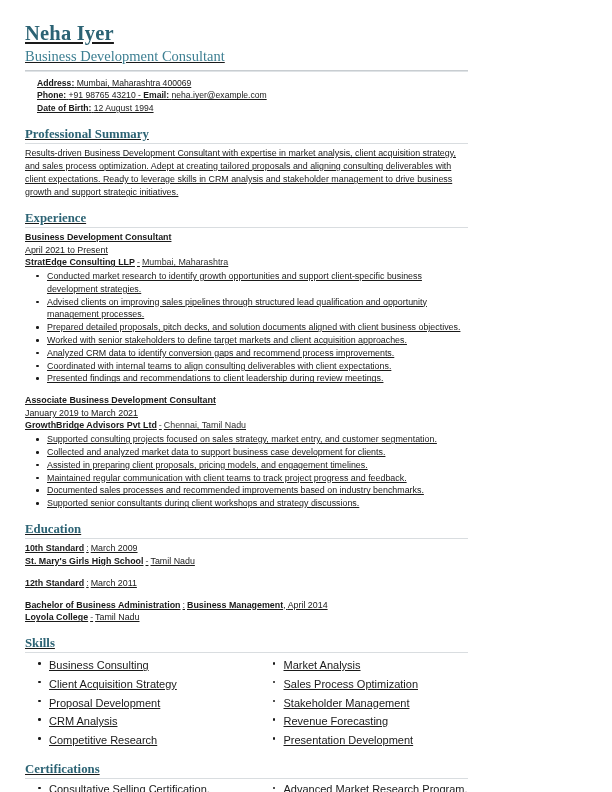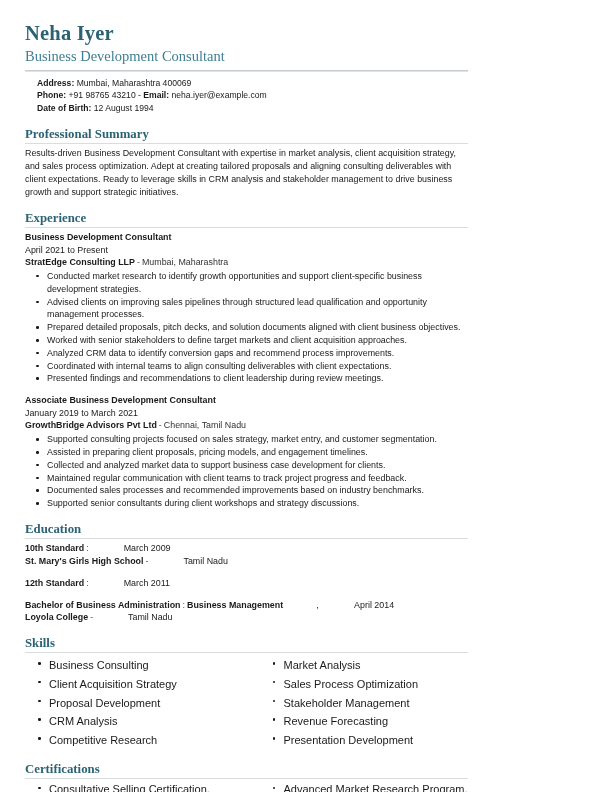--- a/index.html
+++ b/index.html
@@ -10,20 +10,21 @@
   .page {
     width: 493px;
     height: 792px;
     background: #ffffff;
     position: relative;
     box-sizing: border-box;
     padding: 22px 25px 10px 25px;
     font-family: "Liberation Sans", sans-serif;
     color: #1a1a1a;
     overflow: hidden;
+    text-decoration: underline;
   }
 
   
   .name {
     font-family: "Liberation Serif", serif;
     font-size: 20.5px;
     font-weight: bold;
     color: #2c6374;
     letter-spacing: 0.2px;
     line-height: 1.15;
@@ -123,21 +124,21 @@
   }
 
   
   .edu { margin-bottom: 9px; }
   .edu:last-child { margin-bottom: 0; }
   .edu-line1, .edu-line2 {
     font-size: 8.9px;
     line-height: 1.44;
   }
   .edu b { font-weight: bold; }
-  .edu .thin { font-weight: normal; margin-left: 33px; }
+  .edu .thin { font-weight: normal; }
   .edu .sep { color: #555; padding: 0 2px; }
 
   
   .two-col {
     display: flex;
     width: 100%;
   }
   .two-col .col {
     width: 50%;
     box-sizing: border-box;
@@ -225,22 +226,22 @@
             <li>Coordinated with internal teams to align consulting deliverables with client expectations.</li>
             <li>Presented findings and recommendations to client leadership during review meetings.</li>
           </ul>
         </div>
         <div class="job">
           <div class="job-role">Associate Business Development Consultant</div>
           <div class="job-dates">January 2019 to March 2021</div>
           <div class="job-company"><span class="co">GrowthBridge Advisors Pvt Ltd</span><span class="sep">-</span><span class="loc">Chennai, Tamil Nadu</span></div>
           <ul class="bullets">
             <li>Supported consulting projects focused on sales strategy, market entry, and customer segmentation.</li>
+            <li>Collected and analyzed market data to support business case development for clients.</li>
             <li>Assisted in preparing client proposals, pricing models, and engagement timelines.</li>
-            <li>Collected and analyzed market data to support business case development for clients.</li>
             <li>Maintained regular communication with client teams to track project progress and feedback.</li>
             <li>Documented sales processes and recommended improvements based on industry benchmarks.</li>
             <li>Supported senior consultants during client workshops and strategy discussions.</li>
           </ul>
         </div>
       </div>
   </div>
 
   <div class="section">
     <div class="section-title">Education</div>

